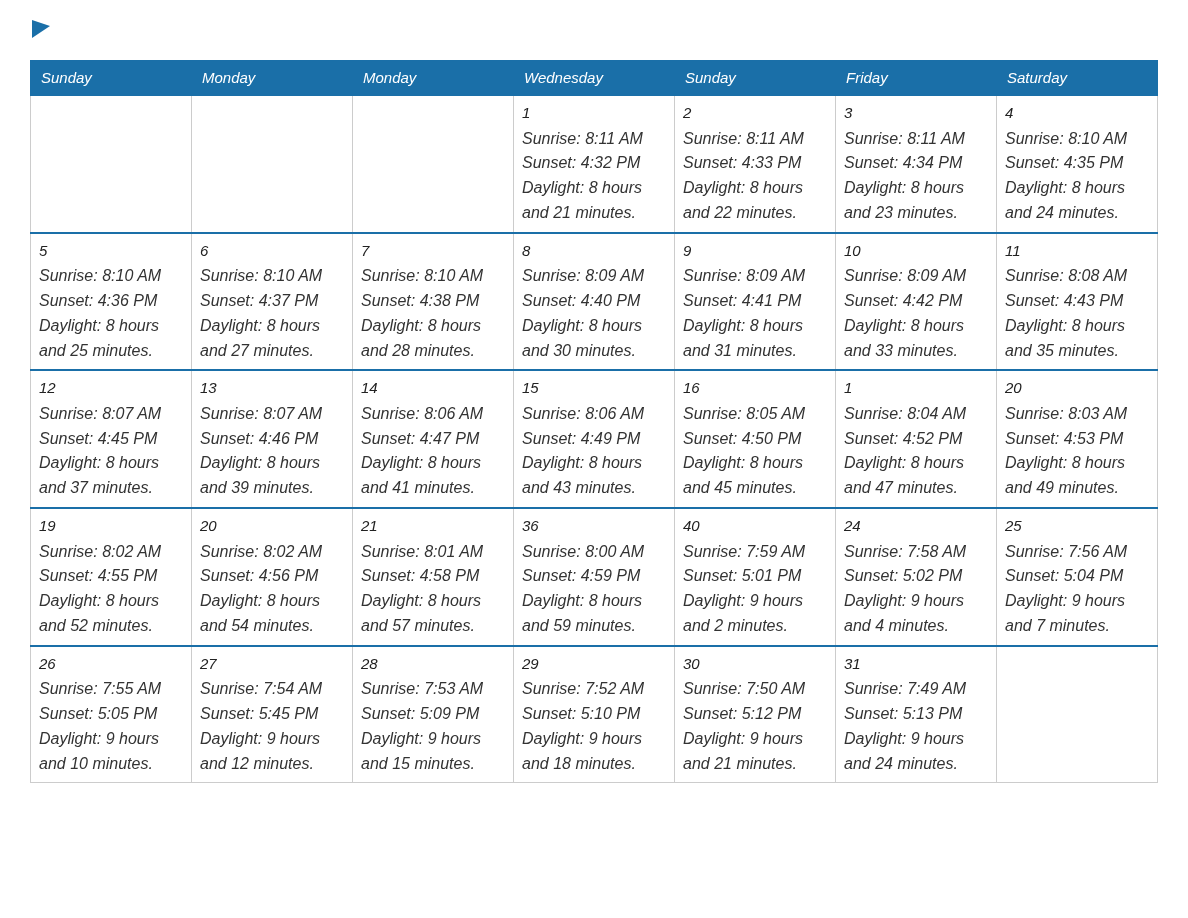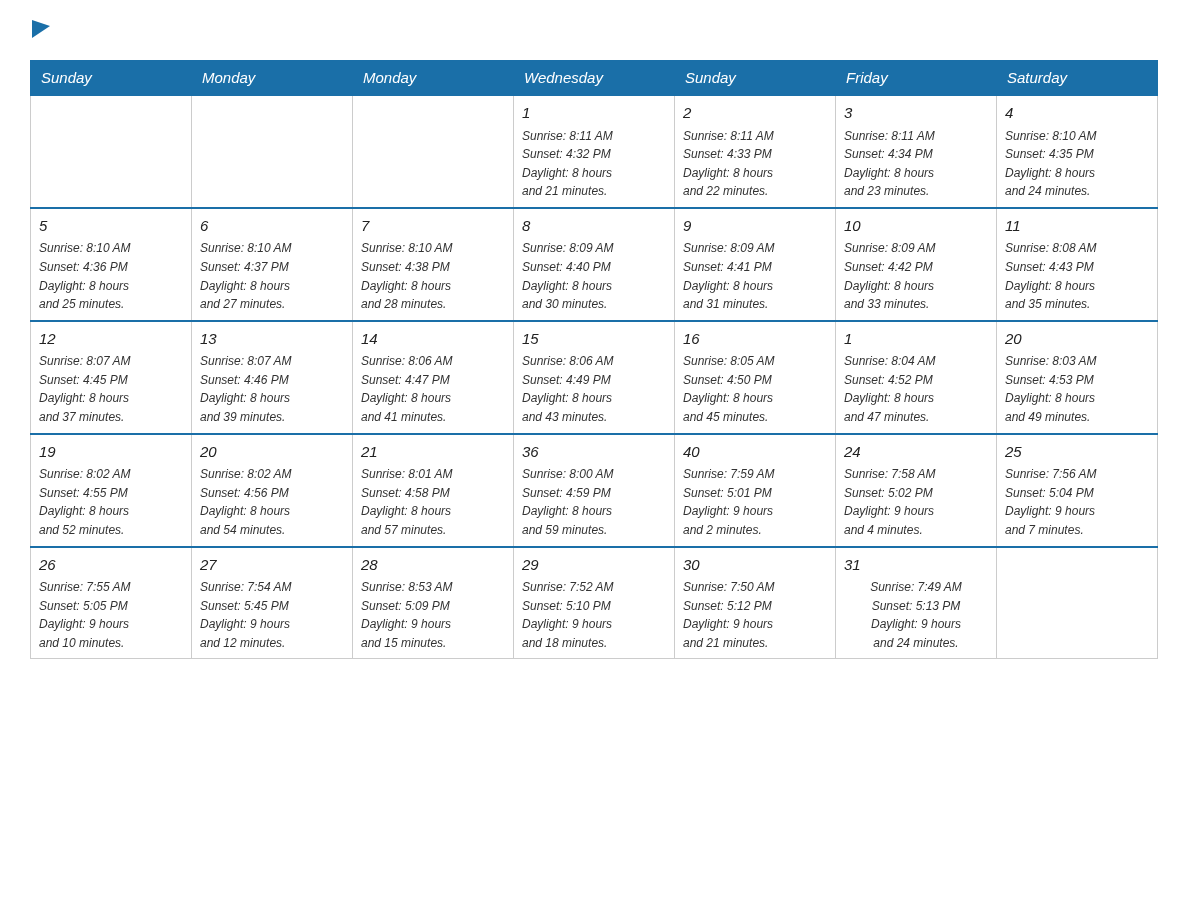--- a/index.html
+++ b/index.html
@@ -77,21 +77,21 @@
       border-top: 2px solid #1a6fa8;
     }
     .day-number {
       font-size: 15px;
       font-weight: normal;
       color: #222;
       display: block;
       margin-bottom: 2px;
     }
     .day-info {
-      font-size: 12px;
+      font-size: 16px;
       color: #333;
       line-height: 1.55;
     }
     .empty-cell {
       background: #fff;
     }
   </style>
 </head>
 <body>
 
@@ -324,42 +324,42 @@
         </td>
         <td>
           <span class="day-number">27</span>
           <div class="day-info" style="white-space: pre-line;">Sunrise: 7:54 AM
 Sunset: 5:45 PM
 Daylight: 9 hours
 and 12 minutes.</div>
         </td>
         <td>
           <span class="day-number">28</span>
-          <div class="day-info" style="white-space: pre-line;">Sunrise: 8:53 AM
+          <div class="day-info" style="white-space: pre-line;">Sunrise: 7:53 AM
 Sunset: 5:09 PM
 Daylight: 9 hours
 and 15 minutes.</div>
         </td>
         <td>
           <span class="day-number">29</span>
           <div class="day-info" style="white-space: pre-line;">Sunrise: 7:52 AM
 Sunset: 5:10 PM
 Daylight: 9 hours
 and 18 minutes.</div>
         </td>
         <td>
           <span class="day-number">30</span>
           <div class="day-info" style="white-space: pre-line;">Sunrise: 7:50 AM
 Sunset: 5:12 PM
 Daylight: 9 hours
 and 21 minutes.</div>
         </td>
         <td>
           <span class="day-number">31</span>
-          <div class="day-info" style="white-space: pre-line; text-align: center;">Sunrise: 7:49 AM
+          <div class="day-info" style="white-space: pre-line;">Sunrise: 7:49 AM
 Sunset: 5:13 PM
 Daylight: 9 hours
 and 24 minutes.</div>
         </td>
         <td class="empty-cell"></td>
       </tr>
     </tbody>
 </table>
 
 </body></html>

